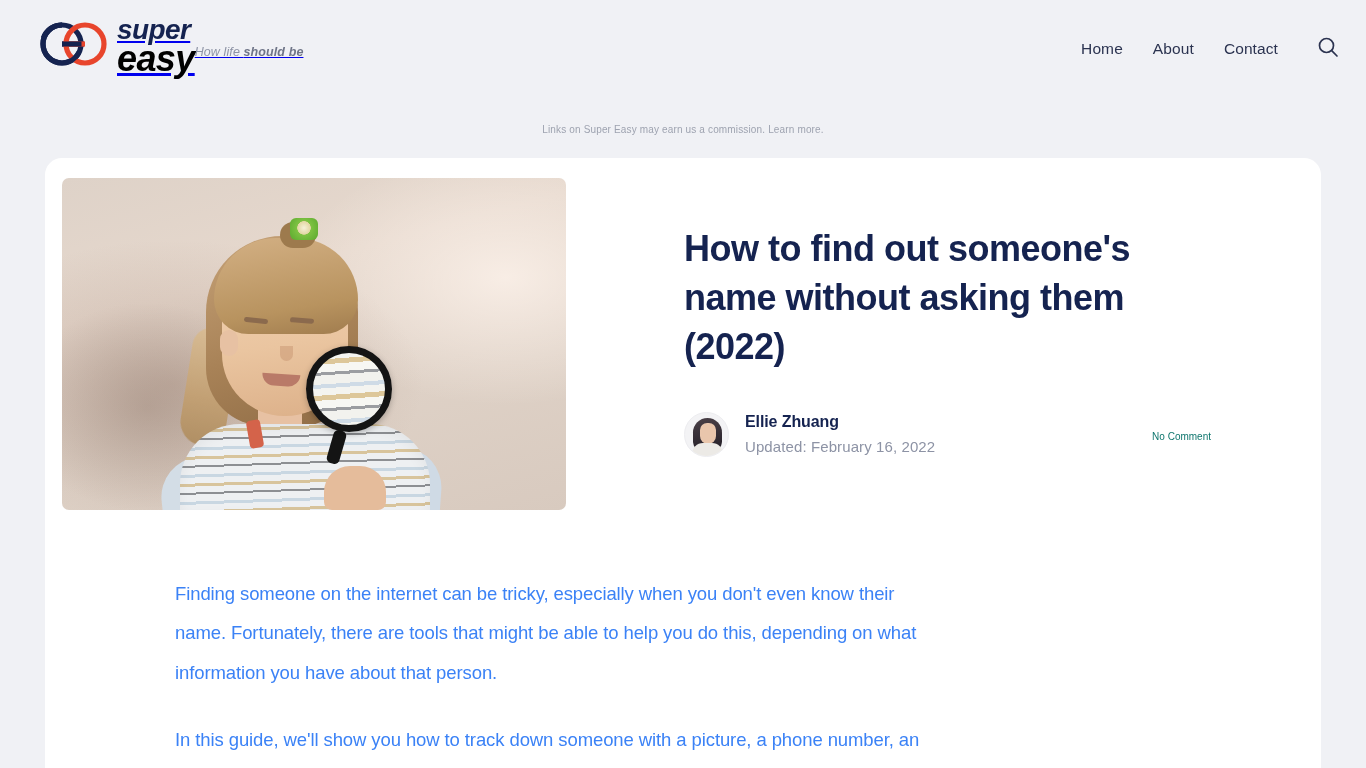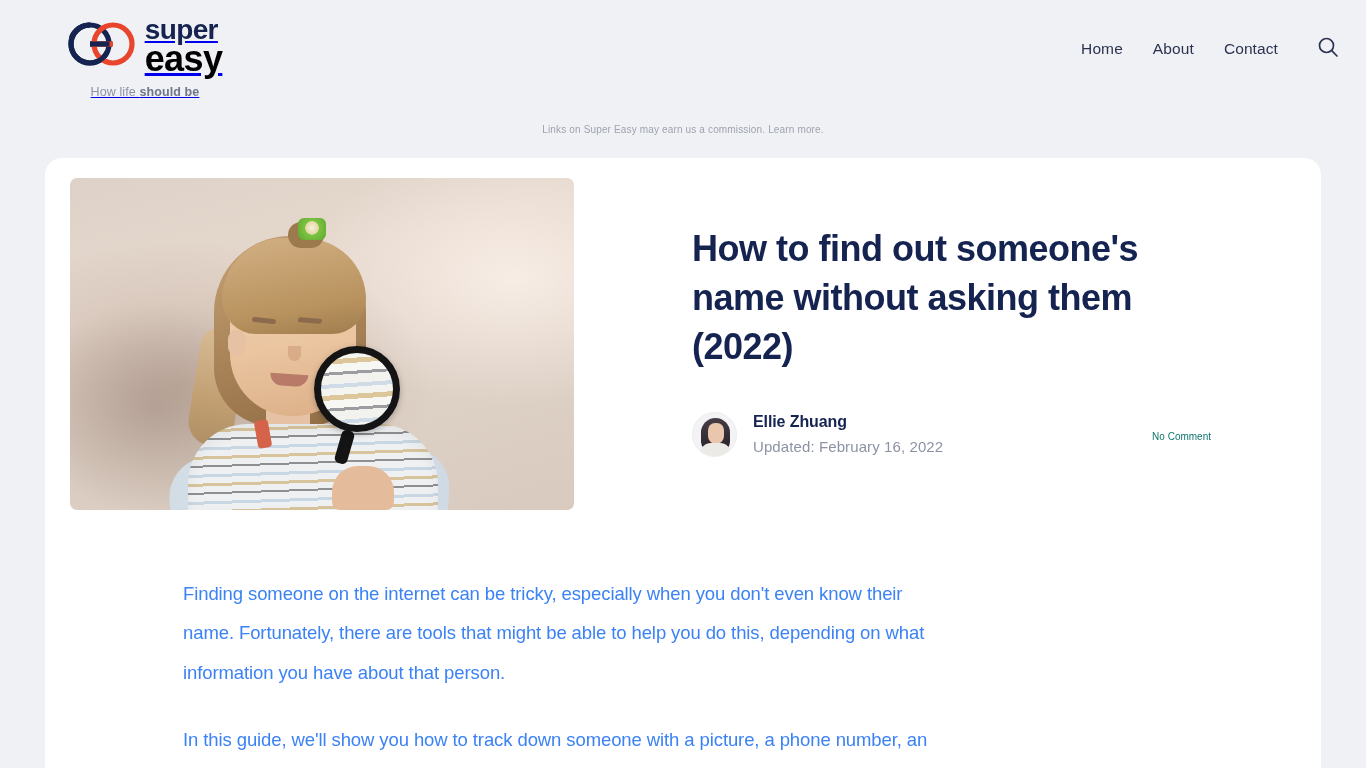--- a/index.html
+++ b/index.html
@@ -16,25 +16,26 @@
   .site-header {
     position: relative;
     height: 112px;
     display: flex;
     align-items: flex-start;
     padding: 0 24px 0 40px;
   }
 
   .brand {
     display: flex;
-    flex-direction: column;
+    flex-direction: row;
     align-items: center;
     padding-top: 18px;
     width: 210px;
     flex: 0 0 auto;
+    font-style: italic;
   }
   .brand-row {
     display: flex;
     align-items: center;
     gap: 9px;
   }
   .brand-mark { flex: 0 0 auto; display: block; }
   .wordmark {
     display: flex;
     flex-direction: column;
@@ -112,21 +113,21 @@
     padding: 12px 0 0;
     height: 46px;
   }
 
   
   .content-card {
     margin: 0 45px 0 45px;
     background: #ffffff;
     border-radius: 17px 17px 0 0;
     height: 610px;
-    padding: 20px 0 0 8px;
+    padding: 20px 0 0 0;
     overflow: hidden;
   }
 
   .article-head {
     display: flex;
     align-items: flex-start;
     padding: 0 0 0 17px;
   }
 
   

